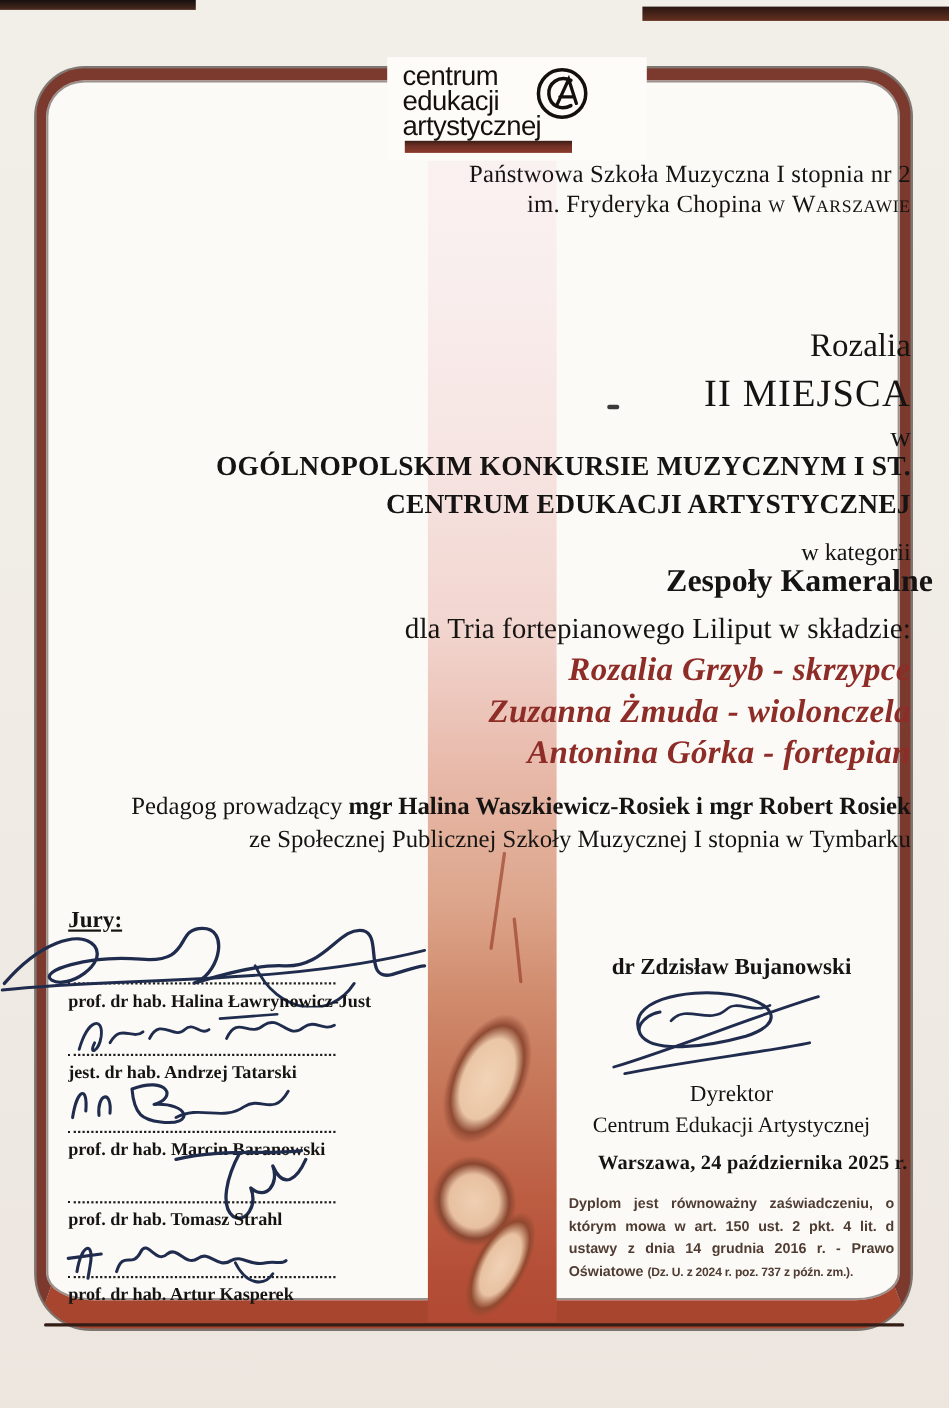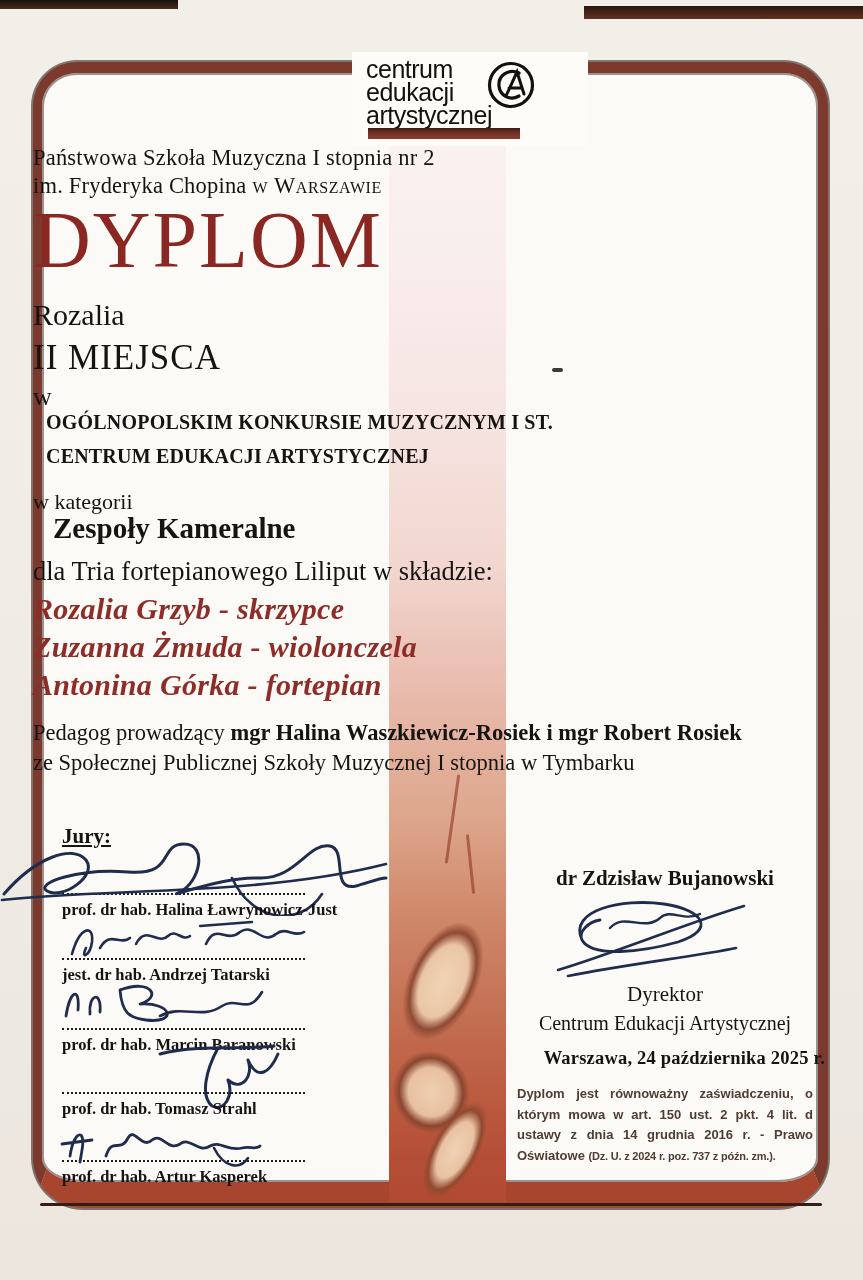--- a/index.html
+++ b/index.html
@@ -36,28 +36,28 @@
   .s1{left:62px;top:700px;height:90px;transform:rotate(8deg);}
   .s2{left:80px;top:760px;height:60px;transform:rotate(-6deg);}
   
   .logo-patch{position:absolute;left:352px;top:52px;width:236px;height:94px;background:#fdfcf9;z-index:3;}
   .logo{position:absolute;left:366px;top:58px;z-index:4;font-family:"Liberation Sans",sans-serif;
         font-size:25px;line-height:.92;letter-spacing:-.5px;color:#14100d;font-weight:400;}
   .logo-mono{position:absolute;left:486px;top:60px;z-index:5;}
   .logo-bar{position:absolute;left:368px;top:128px;width:152px;height:11px;z-index:4;
             background:linear-gradient(180deg,#3a1d15,#6e2f24 40%,#8c3c2d);}
   
-  .t{position:absolute;left:33px;width:795px;text-align:left;z-index:5;}
+  .t{position:absolute;left:33px;width:795px;text-align:right;z-index:5;}
   .school{font-size:22.5px;letter-spacing:.2px;}
   .sc{font-variant:small-caps;letter-spacing:.6px;}
   .title{font-size:80px;line-height:1;letter-spacing:2px;color:#8a2722;font-weight:500;}
   .laureata{font-size:30px;}
   .place{font-size:35px;letter-spacing:1px;}
   .wword{font-size:26px;}
-  .comp{font-size:20px;font-weight:700;letter-spacing:.2px;padding-left:13px;}
+  .comp{font-size:25px;font-weight:700;letter-spacing:.2px;}
   .katlabel{font-size:22px;}
   .kat{font-size:29px;font-weight:700;padding-left:20px;}
   .ensemble{font-size:26.5px;}
   .member{font-size:30px;font-style:italic;font-weight:700;color:#8e2c28;letter-spacing:.3px;}
   .pedagog{font-size:22.5px;}
   .pedagog b{font-weight:700;}
   .dash-mark{position:absolute;left:552px;top:368px;width:11px;height:4px;background:#3a3a3a;border-radius:2px;z-index:5;}
   
   .jury-label{position:absolute;left:62px;top:824px;font-size:21px;font-weight:700;text-decoration:underline;z-index:5;}
   .dotline{position:absolute;height:0;border-bottom:2.5px dotted #1c1c1c;width:243px;left:62px;z-index:5;}
@@ -105,21 +105,20 @@
       <circle cx="25" cy="25" r="21.5" fill="none" stroke="#14100d" stroke-width="3.2"></circle>
       <path d="M33,13 C22,8 12,16 13,26 C14,36 24,41 33,36" fill="none" stroke="#14100d" stroke-width="3.2" stroke-linecap="round"></path>
       <path d="M20,36 L31,12 L38,34 M23,28 L35,28" fill="none" stroke="#14100d" stroke-width="3" stroke-linecap="round"></path>
     </svg>
   </div>
   <div class="logo-bar"></div>
 
   <div class="t school" style="top:145px">Państwowa Szkoła Muzyczna I stopnia nr 2</div>
   <div class="t school" style="top:173px"><span>im. Fryderyka Chopina </span><span class="sc">w Warszawie</span></div>
 
-  <div class="t title" style="top:200px">DYPLOM</div>
 
   <div class="t laureata" style="top:298px">Rozalia</div>
   <div class="t place" style="top:338px">II MIEJSCA</div>
   <div class="dash-mark"></div>
   <div class="t wword" style="top:382px">w</div>
   <div class="t comp" style="top:411px">OGÓLNOPOLSKIM KONKURSIE MUZYCZNYM I ST.</div>
   <div class="t comp" style="top:445px">CENTRUM EDUKACJI ARTYSTYCZNEJ</div>
 
   <div class="t katlabel" style="top:489px">w kategorii</div>
   <div class="t kat" style="top:512px">Zespoły Kameralne</div>

